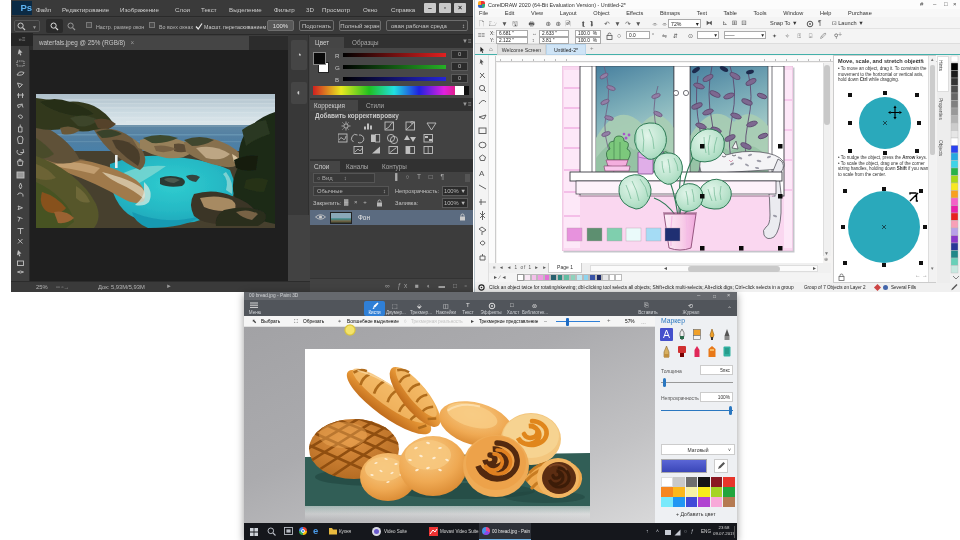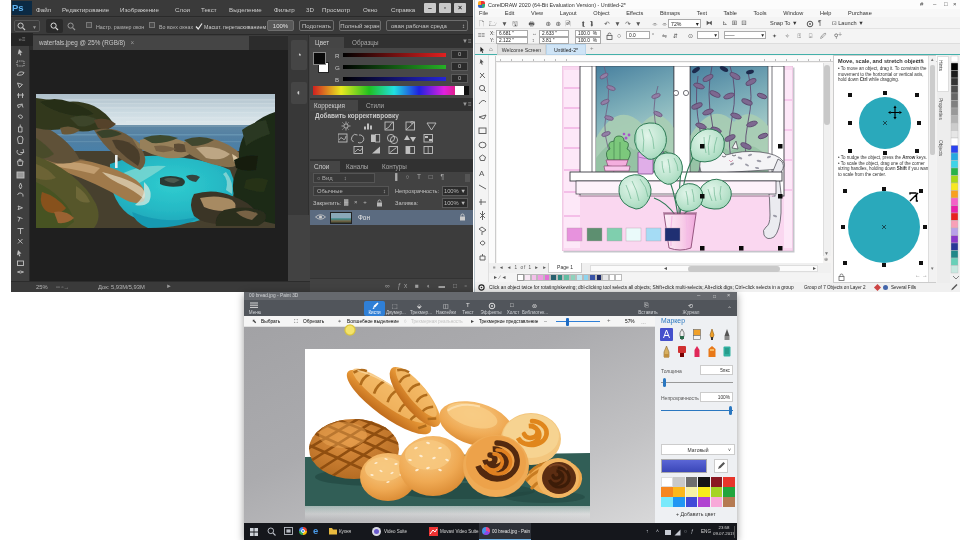--- a/index.html
+++ b/index.html
@@ -19,21 +19,21 @@
 .hnt{font-size:5.2px;color:#333;}
 .p3lab{color:#cfd2d6;font-size:4.6px;text-align:center;}
 .swb{position:absolute;width:11.6px;height:9.6px;}
 .tk-t{color:#d8d8d8;font-size:4.8px;}
 </style></head>
 <body>
 <div id="stage">
 
 <div class="a" style="left:11px;top:0;width:462px;height:292px;background:#3c3c3c"></div>
 <div class="a" style="left:11px;top:0;width:462px;height:17px;background:#3a3a3a;border-bottom:1px solid #2a2a2a"></div>
-<div class="a" style="left:12px;top:1px;width:20px;height:14px;background:#0b2a44;color:#5fb2ef;font-size:9.5px;font-weight:bold;text-align:left;line-height:14px">Ps</div>
+<div class="a" style="left:12px;top:1px;width:20px;height:14px;background:#0b2a44;color:#5fb2ef;font-size:9.5px;font-weight:bold;text-align:right;line-height:14px">Ps</div>
 <span class="a ps-menu" style="left:36px">Файл</span>
 <span class="a ps-menu" style="left:62px">Редактирование</span>
 <span class="a ps-menu" style="left:120px">Изображение</span>
 <span class="a ps-menu" style="left:175px">Слои</span>
 <span class="a ps-menu" style="left:201px">Текст</span>
 <span class="a ps-menu" style="left:229px">Выделение</span>
 <span class="a ps-menu" style="left:274px">Фильтр</span>
 <span class="a ps-menu" style="left:306px">3D</span>
 <span class="a ps-menu" style="left:322px">Просмотр</span>
 <span class="a ps-menu" style="left:363px">Окно</span>

